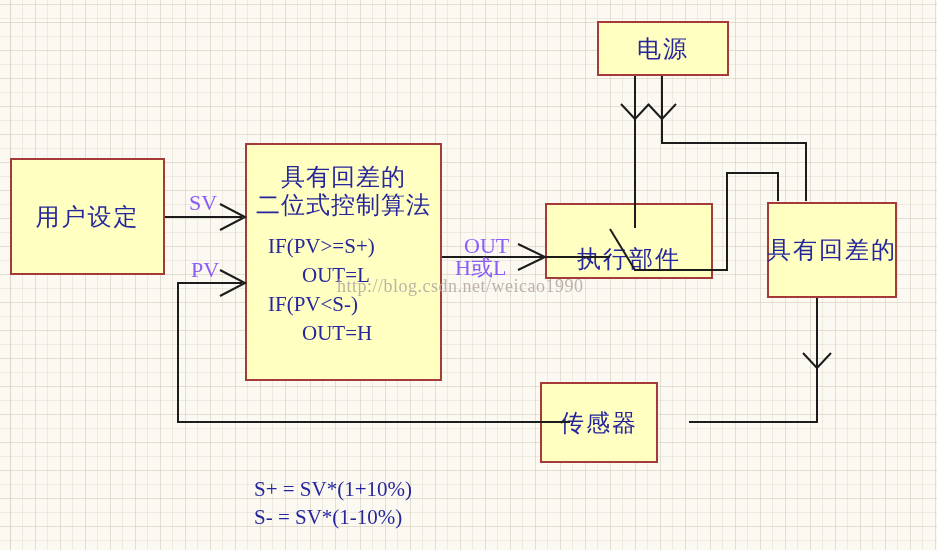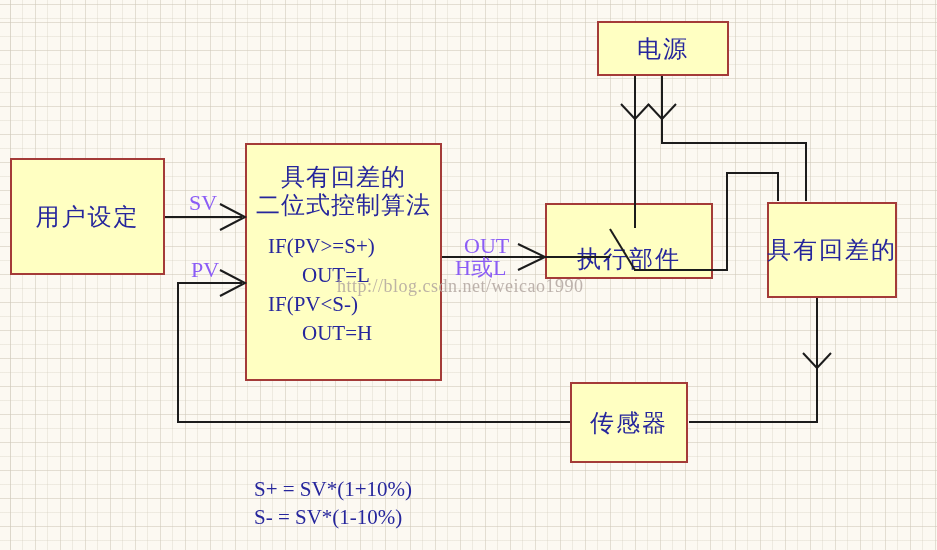--- a/index.html
+++ b/index.html
@@ -33,21 +33,21 @@
     white-space: nowrap;
   }
   #user-setting   { left: 10px;  top: 158px; width: 155px; height: 117px; }
   #algorithm      { left: 245px; top: 143px; width: 197px; height: 238px;
                     flex-direction: column; justify-content: flex-start; }
   #power          { left: 597px; top: 21px;  width: 132px; height: 55px; }
   #actuator       { left: 545px; top: 203px; width: 168px; height: 76px;
                     align-items: flex-end; }
   #actuator .box-label { padding-bottom: 2px; }
   #controlled-object { left: 767px; top: 202px; width: 130px; height: 96px; }
-  #sensor         { left: 570px; top: 382px; width: 118px; height: 81px; }
+  #sensor         { left: 540px; top: 382px; width: 118px; height: 81px; }
 
   .algo-title {
     margin-top: 18px;
     text-align: center;
     font-size: 24px;
     line-height: 28px;
     letter-spacing: 1px;
   }
   .algo-code {
     margin-top: 13px;

